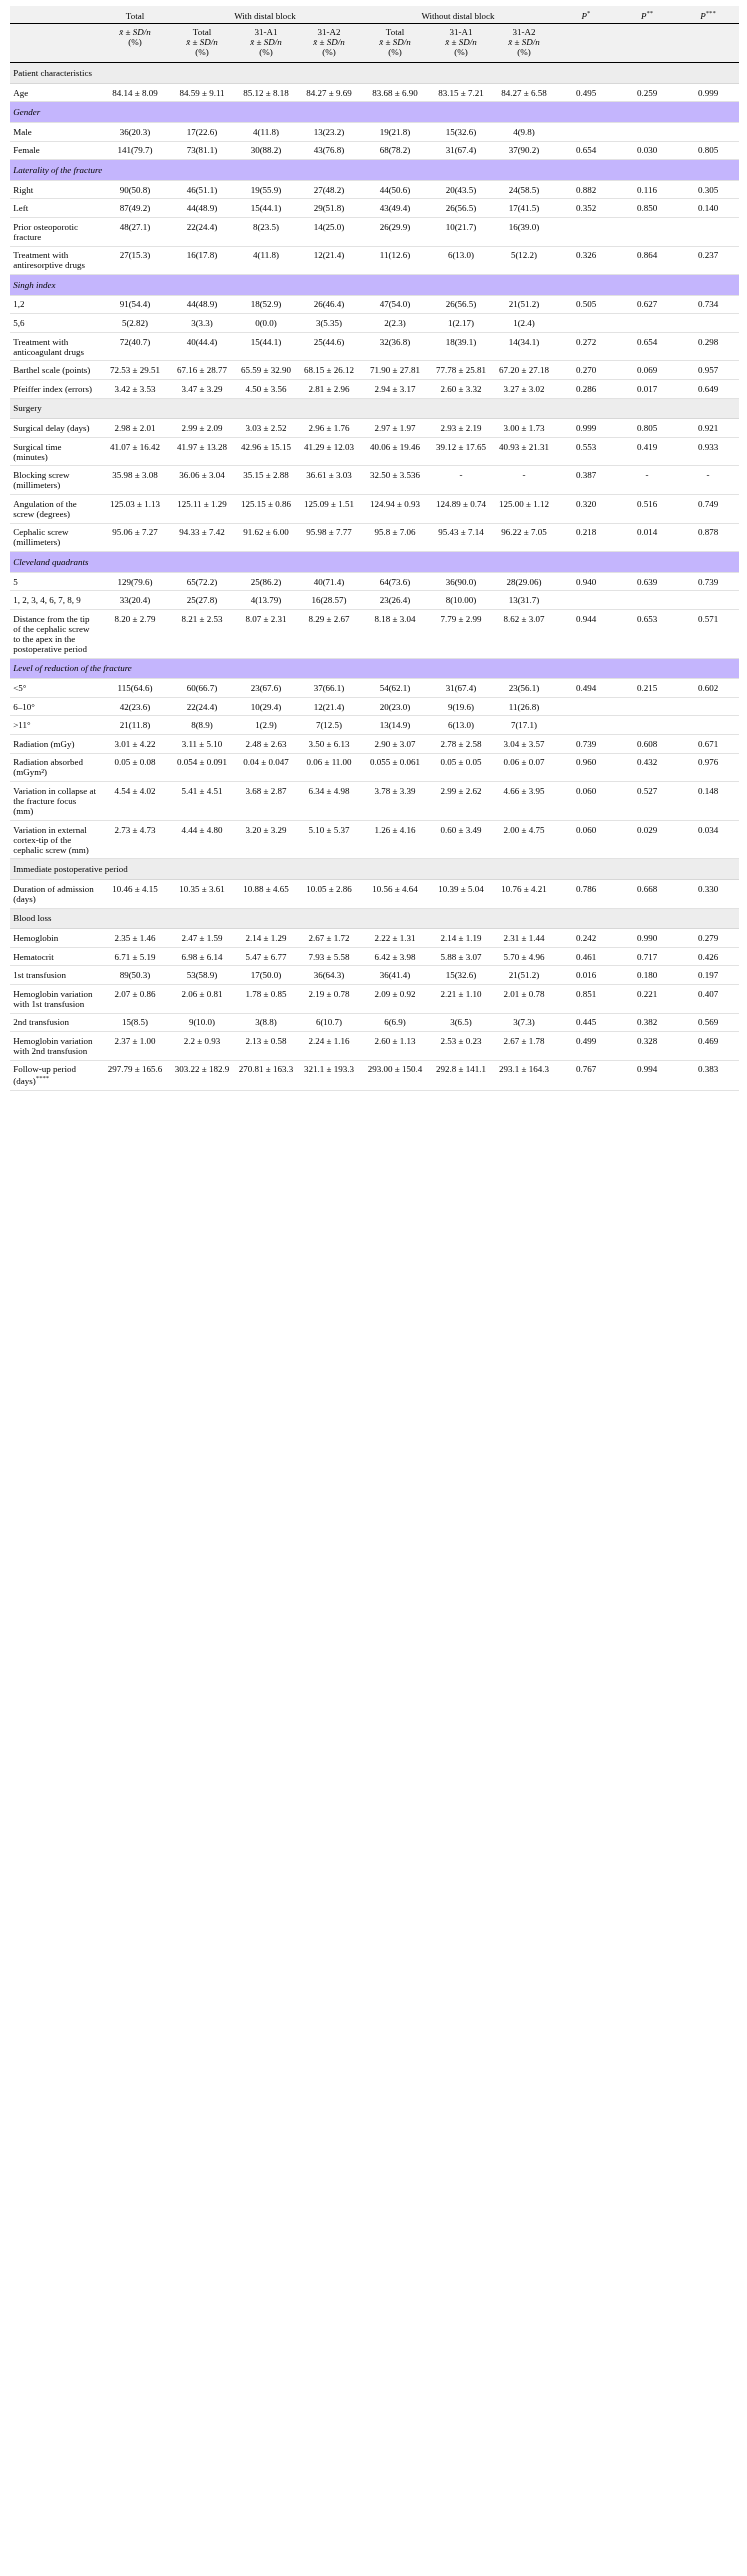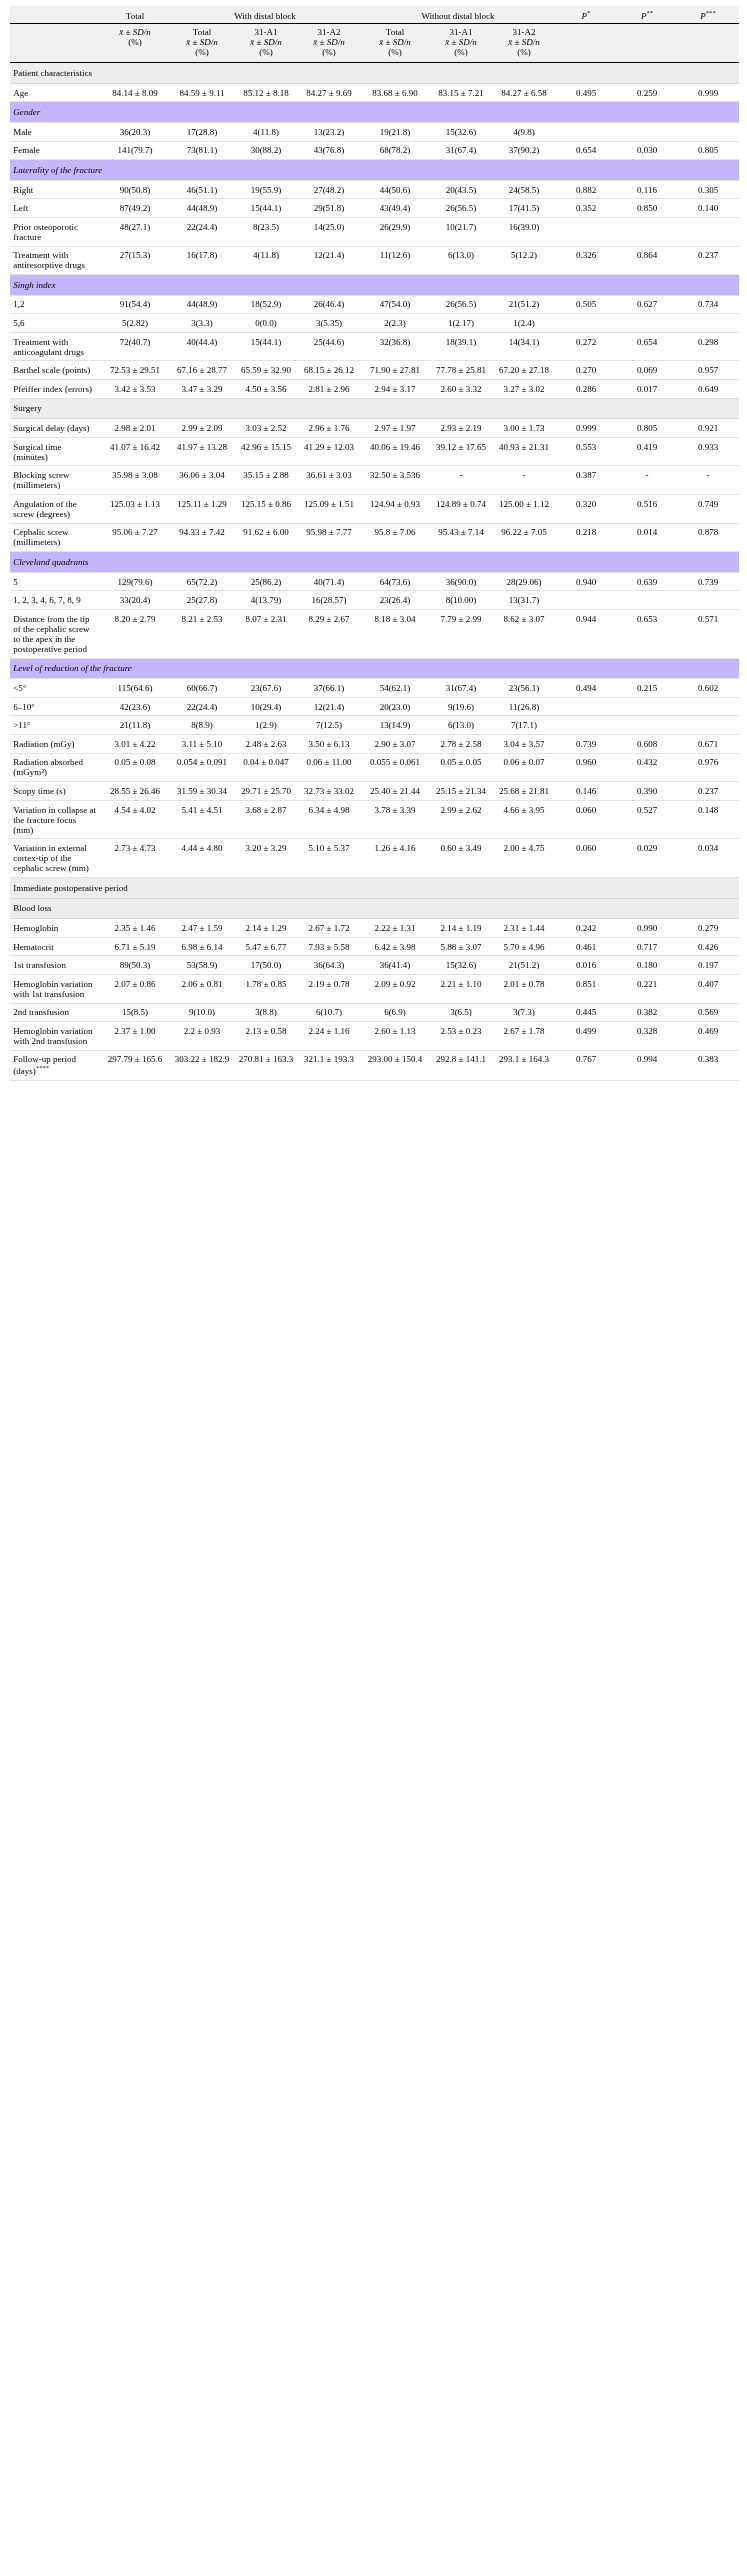--- a/index.html
+++ b/index.html
@@ -91,21 +91,21 @@
           <td>0.495</td>
           <td>0.259</td>
           <td>0.999</td>
         </tr>
         <tr class="subsection">
           <td colspan="11">Gender</td>
         </tr>
         <tr>
           <td class="label">Male</td>
           <td>36(20.3)</td>
-          <td>17(28.8)</td>
+          <td>17(22.6)</td>
           <td>4(11.8)</td>
           <td>13(23.2)</td>
           <td>19(21.8)</td>
           <td>15(32.6)</td>
           <td>4(9.8)</td>
           <td></td>
           <td></td>
           <td></td>
         </tr>
         <tr>
@@ -416,33 +416,20 @@
           <td>0.04 ± 0.047</td>
           <td>0.06 ± 11.00</td>
           <td>0.055 ± 0.061</td>
           <td>0.05 ± 0.05</td>
           <td>0.06 ± 0.07</td>
           <td>0.960</td>
           <td>0.432</td>
           <td>0.976</td>
         </tr>
         <tr>
-          <td class="label">Scopy time (s)</td>
-          <td>28.55 ± 26.46</td>
-          <td>31.59 ± 30.34</td>
-          <td>29.71 ± 25.70</td>
-          <td>32.73 ± 33.02</td>
-          <td>25.40 ± 21.44</td>
-          <td>25.15 ± 21.34</td>
-          <td>25.68 ± 21.81</td>
-          <td>0.146</td>
-          <td>0.390</td>
-          <td>0.237</td>
-        </tr>
-        <tr>
           <td class="label">Variation in collapse at the fracture focus (mm)</td>
           <td>4.54 ± 4.02</td>
           <td>5.41 ± 4.51</td>
           <td>3.68 ± 2.87</td>
           <td>6.34 ± 4.98</td>
           <td>3.78 ± 3.39</td>
           <td>2.99 ± 2.62</td>
           <td>4.66 ± 3.95</td>
           <td>0.060</td>
           <td>0.527</td>
@@ -457,20 +444,33 @@
           <td>1.26 ± 4.16</td>
           <td>0.60 ± 3.49</td>
           <td>2.00 ± 4.75</td>
           <td>0.060</td>
           <td>0.029</td>
           <td>0.034</td>
         </tr>
         <tr class="section">
           <td colspan="11">Immediate postoperative period</td>
         </tr>
+        <tr>
+          <td class="label">Duration of admission (days)</td>
+          <td>10.46 ± 4.15</td>
+          <td>10.35 ± 3.61</td>
+          <td>10.88 ± 4.65</td>
+          <td>10.05 ± 2.86</td>
+          <td>10.56 ± 4.64</td>
+          <td>10.39 ± 5.04</td>
+          <td>10.76 ± 4.21</td>
+          <td>0.786</td>
+          <td>0.668</td>
+          <td>0.330</td>
+        </tr>
         <tr class="section">
           <td colspan="11">Blood loss</td>
         </tr>
         <tr>
           <td class="label">Hemoglobin</td>
           <td>2.35 ± 1.46</td>
           <td>2.47 ± 1.59</td>
           <td>2.14 ± 1.29</td>
           <td>2.67 ± 1.72</td>
           <td>2.22 ± 1.31</td>

